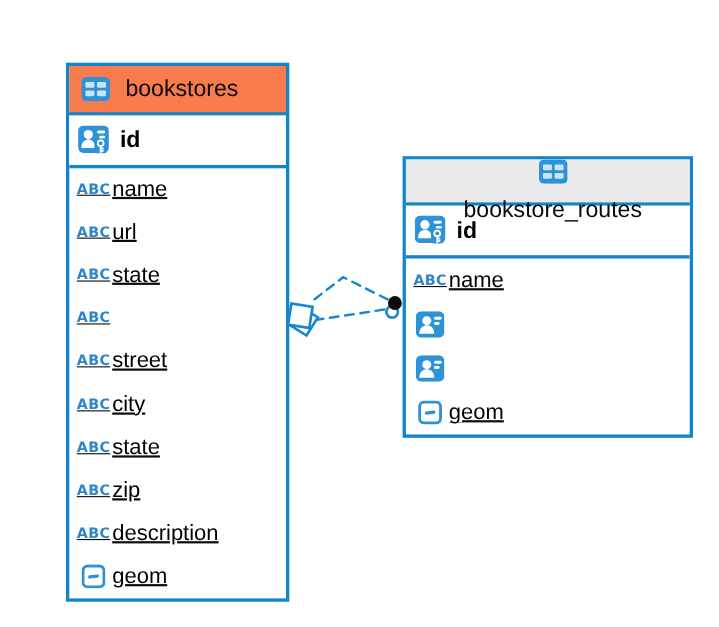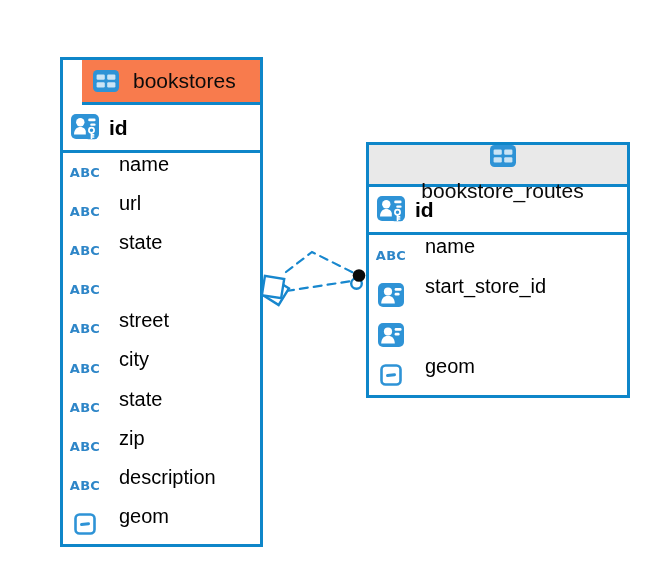--- a/index.html
+++ b/index.html
@@ -11,31 +11,31 @@
     position:absolute;box-sizing:border-box;background:#FFFFFF;
     border:3px solid #0E86C9;z-index:2;
   }
   .tbl-bookstores{left:60px;top:57px;width:203px;height:490px;}
   .tbl-routes{left:366px;top:142px;width:264px;height:256px;}
   .tbl-header{
     display:flex;align-items:center;gap:12px;padding-left:9px;
     border-bottom:3px solid #0E86C9;font-size:21px;white-space:nowrap;
     box-sizing:border-box;
   }
-  .tbl-bookstores .tbl-header{height:45px;margin-left:19px;}
+  .tbl-bookstores .tbl-header{height:45px;}
   .tbl-routes .tbl-header{height:42px;flex-direction:column;}
   .pk-row{
     display:flex;align-items:center;gap:9px;padding-left:7px;height:48px;
     border-bottom:3px solid #0E86C9;font-weight:bold;font-size:21px;
     box-sizing:border-box;background:#fff;
   }
   .fields{display:block;}
   .field-row{
-    display:flex;gap:19px;padding-left:7px;
-    font-size:20px;white-space:nowrap;
+    display:flex;align-items:center;gap:2px;padding-left:7px;
+    font-size:20px;white-space:nowrap;text-decoration:underline;
   }
   .tbl-bookstores .field-row{height:39.1px;}
   .tbl-routes .field-row{height:40px;}
   .icon{width:30px;flex:none;display:flex;justify-content:center;align-items:center;}
   .abc{
     color:#2E86C8;font-weight:800;font-size:13px;letter-spacing:0.3px;
     font-family:"DejaVu Sans",sans-serif;line-height:1;
   }
   .overlay{position:absolute;left:0;top:0;z-index:3;pointer-events:none;}
   .dash{
@@ -181,21 +181,20 @@
         <div class="field-row">
     <span class="icon">
             <svg width="26" height="24" viewBox="0 0 26 24">
               <rect width="26" height="24" rx="5" fill="#2E93D6"></rect>
               <circle cx="10" cy="8.5" r="4.1" fill="#fff"></circle>
               <path d="M3.2 20.5 c0-5.4 3.4-7.8 6.8-7.8 c3.4 0 6.8 2.4 6.8 7.8 z" fill="#fff"></path>
               <rect x="16.6" y="5" width="7" height="2.7" rx="1.3" fill="#fff"></rect>
               <rect x="16.6" y="9.8" width="5" height="2.7" rx="1.3" fill="#fff"></rect>
             </svg>
           </span>
-    <span class="label">start_store_id</span>
   </div>
         <div class="field-row">
     <span class="icon">
             <svg width="26" height="24" viewBox="0 0 26 24">
               <rect width="26" height="24" rx="5" fill="#2E93D6"></rect>
               <circle cx="10" cy="8.5" r="4.1" fill="#fff"></circle>
               <path d="M3.2 20.5 c0-5.4 3.4-7.8 6.8-7.8 c3.4 0 6.8 2.4 6.8 7.8 z" fill="#fff"></path>
               <rect x="16.6" y="5" width="7" height="2.7" rx="1.3" fill="#fff"></rect>
               <rect x="16.6" y="9.8" width="5" height="2.7" rx="1.3" fill="#fff"></rect>
             </svg>

